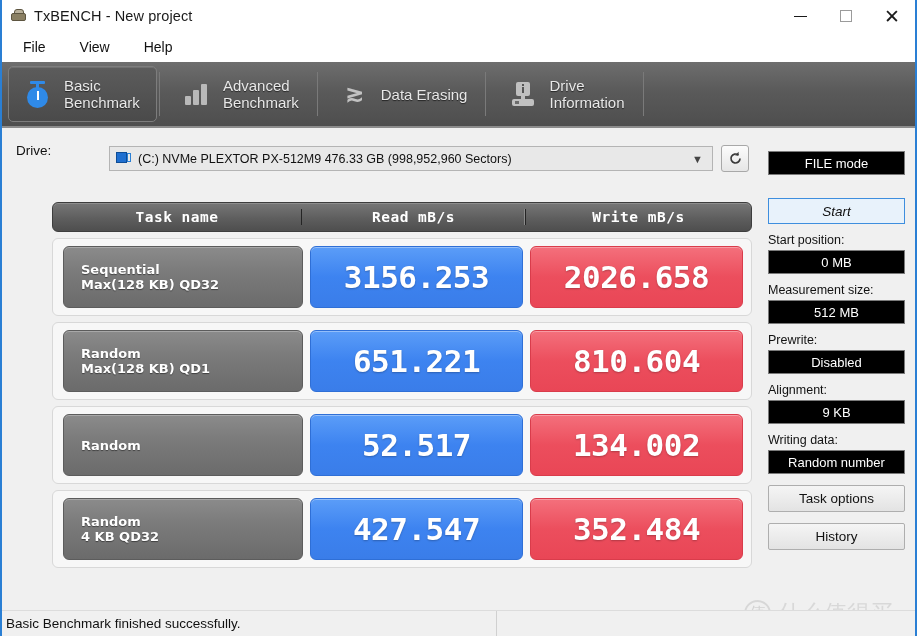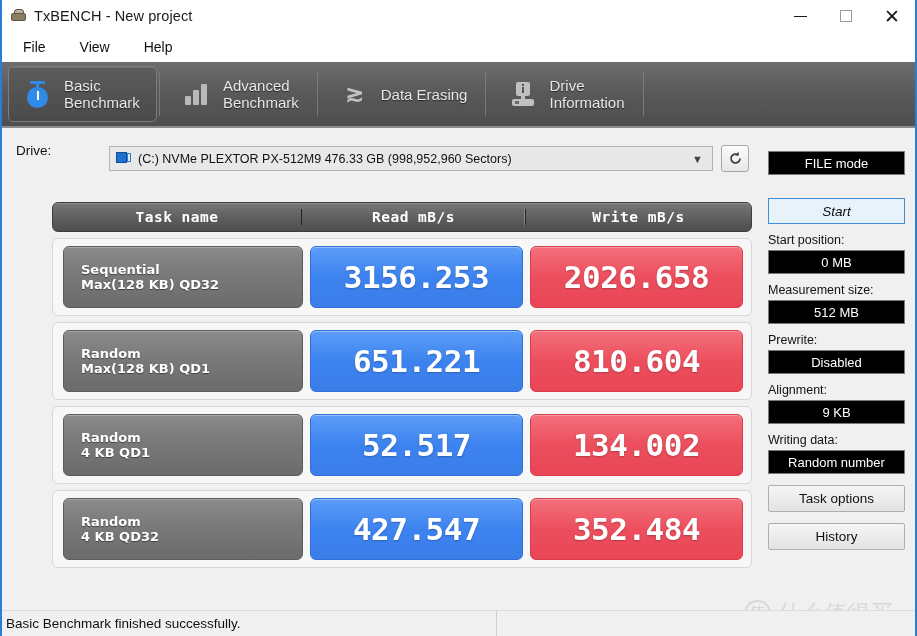--- a/index.html
+++ b/index.html
@@ -402,21 +402,20 @@
         <span class="t1">Random</span>
         <span class="t2">Max(128 KB) QD1</span>
       </div>
       <div class="valcell read">651.221</div>
       <div class="valcell write">810.604</div>
     </div>
 
     <div class="res-row">
       <div class="taskcell">
         <span class="t1">Random</span>
-        <span class="t2">4 KB QD1</span>
       </div>
       <div class="valcell read">52.517</div>
       <div class="valcell write">134.002</div>
     </div>
 
     <div class="res-row">
       <div class="taskcell">
         <span class="t1">Random</span>
         <span class="t2">4 KB QD32</span>
       </div>

